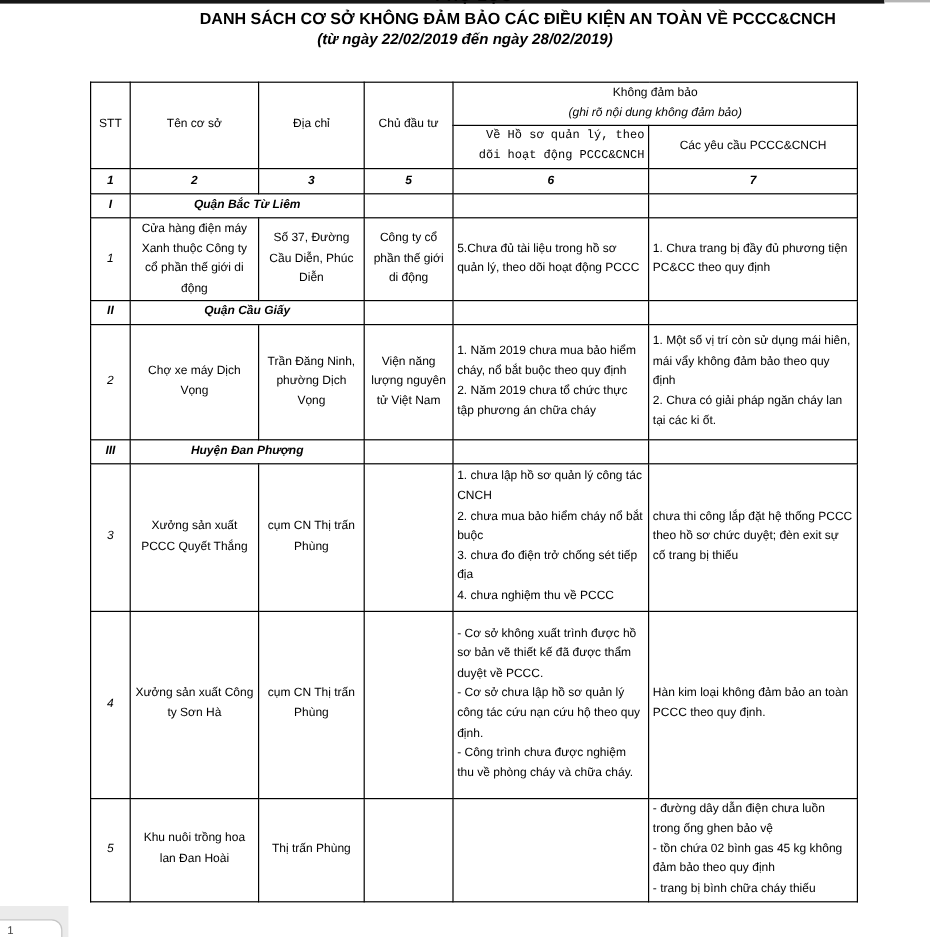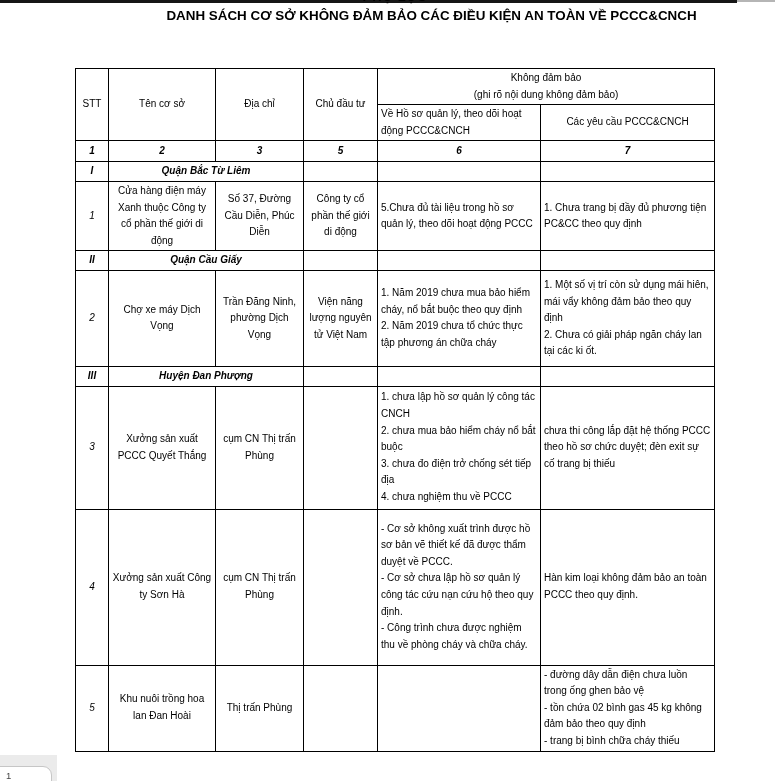--- a/index.html
+++ b/index.html
@@ -36,22 +36,22 @@
   table.doc td, table.doc th {
     border: 1.5px solid #000;
     padding: 1px 3px;
     font-size: 10px;
     line-height: 16.6px;
     vertical-align: middle;
     overflow: hidden;
     font-weight: normal;
   }
   th.hdr { font-weight: bold; text-align: center; }
-  th.hdr .note { display: block; }
-  th.hdr-sub-left { font-weight: bold; text-align: left; }
+  th.hdr .note { font-style: italic; display: block; }
+  th.hdr-sub-left { font-weight: bold; text-align: right; font-family: Liberation Mono, monospace; }
   tr.nums td { font-weight: bold; font-style: italic; text-align: center; }
   td.c-stt { text-align: center; font-weight: bold; font-style: italic; }
   td.c-name, td.c-addr, td.c-inv { text-align: center; }
   td.c-rec, td.c-req { text-align: left; white-space: pre-line; }
   tr.section-row td { font-weight: bold; font-style: italic; }
   td.sec-name { text-align: center; padding-left: 4px; white-space: nowrap; }
   tr.h-hdrA { height: 30px; }
   tr.h-hdrB { height: 32px; }
   tr.h-nums { height: 21px; }
   tr.h-sec  { height: 19px; }
@@ -79,20 +79,21 @@
 <div class="page">
 
   <div class="topline"></div>
   <div class="topline-gray"></div>
 
   <div class="clip-frag">
     <span>PHỤ LỤC</span>
   </div>
 
   <div class="doc-title">DANH SÁCH CƠ SỞ KHÔNG ĐẢM BẢO CÁC ĐIỀU KIỆN AN TOÀN VỀ PCCC&amp;CNCH</div>
+  <div class="doc-subtitle">(từ ngày 22/02/2019 đến ngày 28/02/2019)</div>
 
   <table class="doc">
     <colgroup>
       <col style="width:33px">
         <col style="width:107px">
         <col style="width:88px">
       <col style="width:74px">
         <col style="width:163px">
         <col style="width:174px">
     </colgroup>

